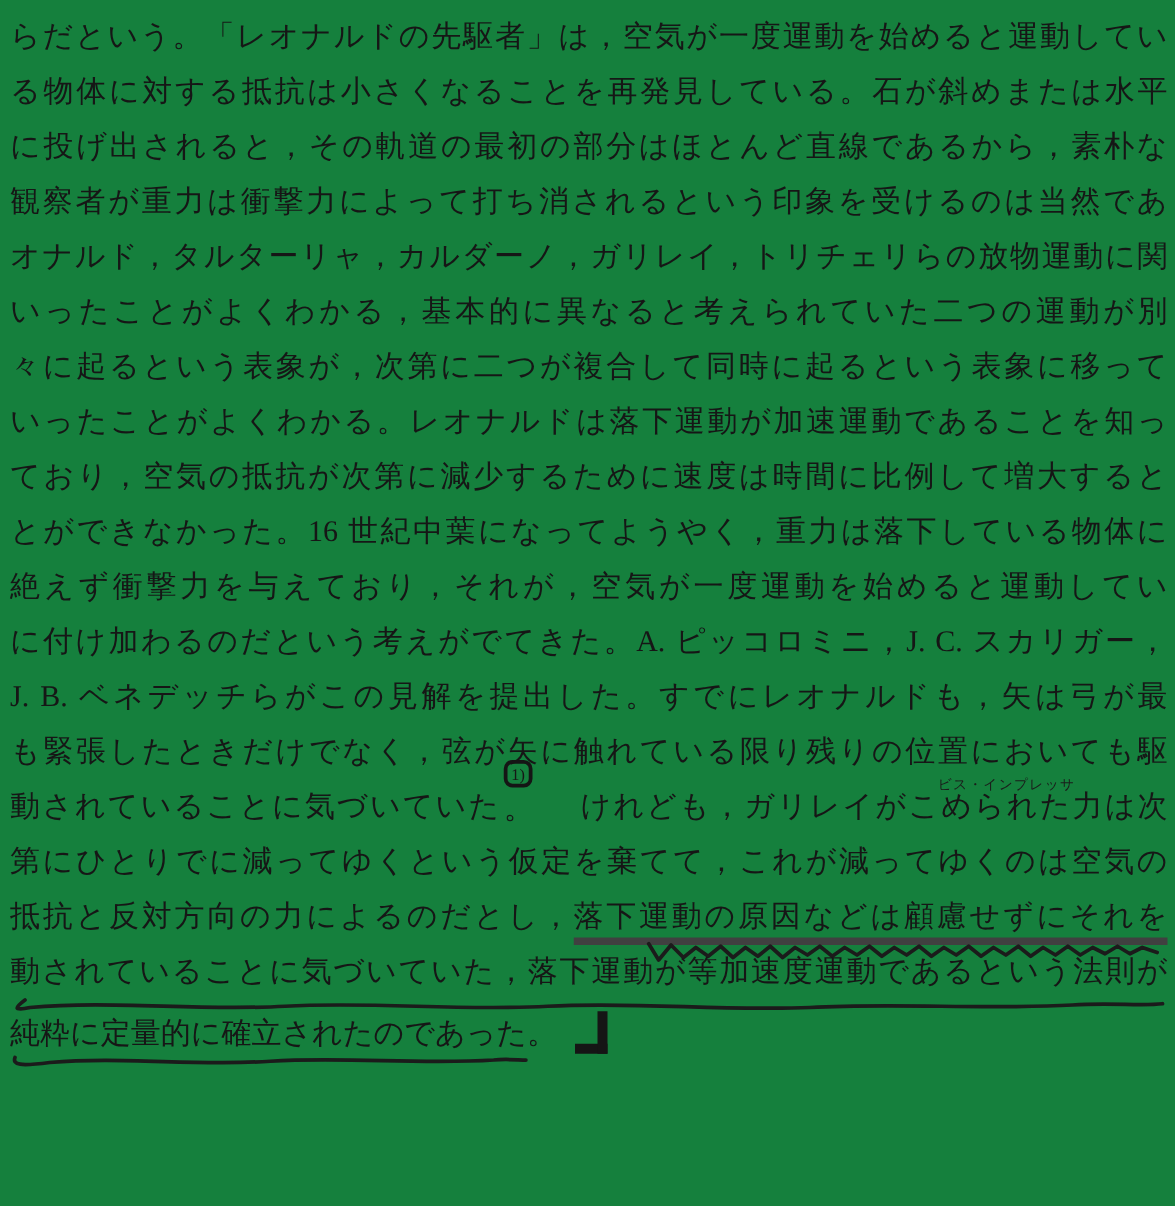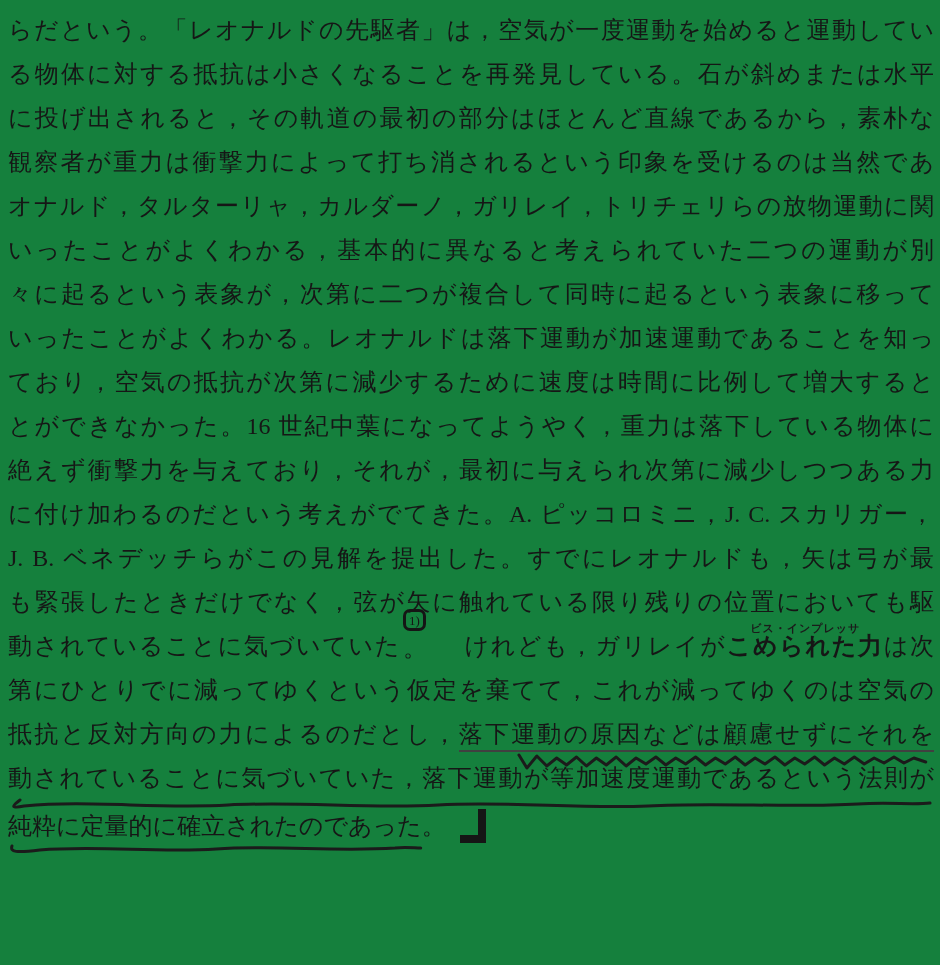--- a/index.html
+++ b/index.html
@@ -49,35 +49,35 @@
     font-family: "Liberation Serif", "DejaVu Serif", serif;
   }
   .fn-period {
     position: absolute;
     left: 2px;
     bottom: -6px;
     font-size: 24px;
     line-height: 24px;
   }
   
-  .ruby-wrap { position: relative; font-weight: bold; }
+  .ruby-wrap { position: relative; }
   .ruby-rt {
     position: absolute;
     top: -10px;
     left: 50%;
     transform: translateX(-50%);
     font-size: 11px;
     line-height: 11px;
     letter-spacing: 1px;
     white-space: nowrap;
     color: #1b1b1b;
   }
   
   .u-straight {
-    border-bottom: 2px solid #404040;
+    border-bottom: 6px solid #404040;
     padding-bottom: 3px;
   }
   
   .mark-svg { position: absolute; pointer-events: none; }
   .scribble   { right: 2px;  bottom: -14px; width: 45%;  height: 18px; }
   .wavy-full  { left: 0;     bottom: -12px; width: 100%; height: 16px; }
   .wavy-short { left: 0;     bottom: -12px; width: 45%;  height: 16px; }
   
   .corner-mark {
     display: inline-block;
@@ -97,21 +97,21 @@
   <div class="line">らだという。「レオナルドの先駆者」は，空気が一度運動を始めると運動してい</div>
   <div class="line">る物体に対する抵抗は小さくなることを再発見している。石が斜めまたは水平</div>
   <div class="line">に投げ出されると，その軌道の最初の部分はほとんど直線であるから，素朴な</div>
   <div class="line">観察者が重力は衝撃力によって打ち消されるという印象を受けるのは当然であ</div>
   <div class="line">オナルド，タルターリャ，カルダーノ，ガリレイ，トリチェリらの放物運動に関</div>
   <div class="line">いったことがよくわかる，基本的に異なると考えられていた二つの運動が別</div>
   <div class="line">々に起るという表象が，次第に二つが複合して同時に起るという表象に移って</div>
   <div class="line">いったことがよくわかる。レオナルドは落下運動が加速運動であることを知っ</div>
   <div class="line">ており，空気の抵抗が次第に減少するために速度は時間に比例して増大すると</div>
   <div class="line">とができなかった。16 世紀中葉になってようやく，重力は落下している物体に</div>
-  <div class="line">絶えず衝撃力を与えており，それが，最初に与えられ次第に減少しつつある力</div>
+  <div class="line">絶えず衝撃力を与えており，それが，空気が一度運動を始めると運動してい</div>
   <div class="line">に付け加わるのだという考えがでてきた。A. ピッコロミニ，J. C. スカリガー，</div>
   <div class="line">J. B. ベネデッチらがこの見解を提出した。すでにレオナルドも，矢は弓が最</div>
   <div class="line">も緊張したときだけでなく，弦が矢に触れている限り残りの位置においても駆</div>
 
   <div class="line"><span>動されていることに気づいていた</span><span class="fn-stack"><span class="fn-box">1)</span><span class="fn-period">。</span></span><span>　けれども，ガリレイが</span><span class="ruby-wrap"><span class="ruby-rt">ビス・インプレッサ</span><span>こめられた力</span></span><span>は次</span></div>
 
   <div class="line">第にひとりでに減ってゆくという仮定を棄てて，これが減ってゆくのは空気の</div>
 
   <div class="line"><span>抵抗と反対方向の力によるのだとし，</span><span class="u-straight">落下運動の原因などは顧慮せずにそれを</span><svg class="mark-svg scribble" viewBox="0 0 420 18" preserveAspectRatio="none">
         <polyline points="4,3 12,16 22,4 32,14 42,6 52,13 62,5 72,14 82,6 92,13 102,5 112,14 122,6 132,12 142,5 152,13 162,6 172,12 182,5 192,13 202,6 212,12 222,5 232,13 242,6 252,12 262,5 272,13 282,6 292,12 302,5 312,13 322,6 332,12 342,5 352,12 362,6 372,11 382,5 392,11 402,6 414,10" fill="none" stroke="#1b1b1b" stroke-width="3" stroke-linejoin="round" stroke-linecap="round"></polyline>

